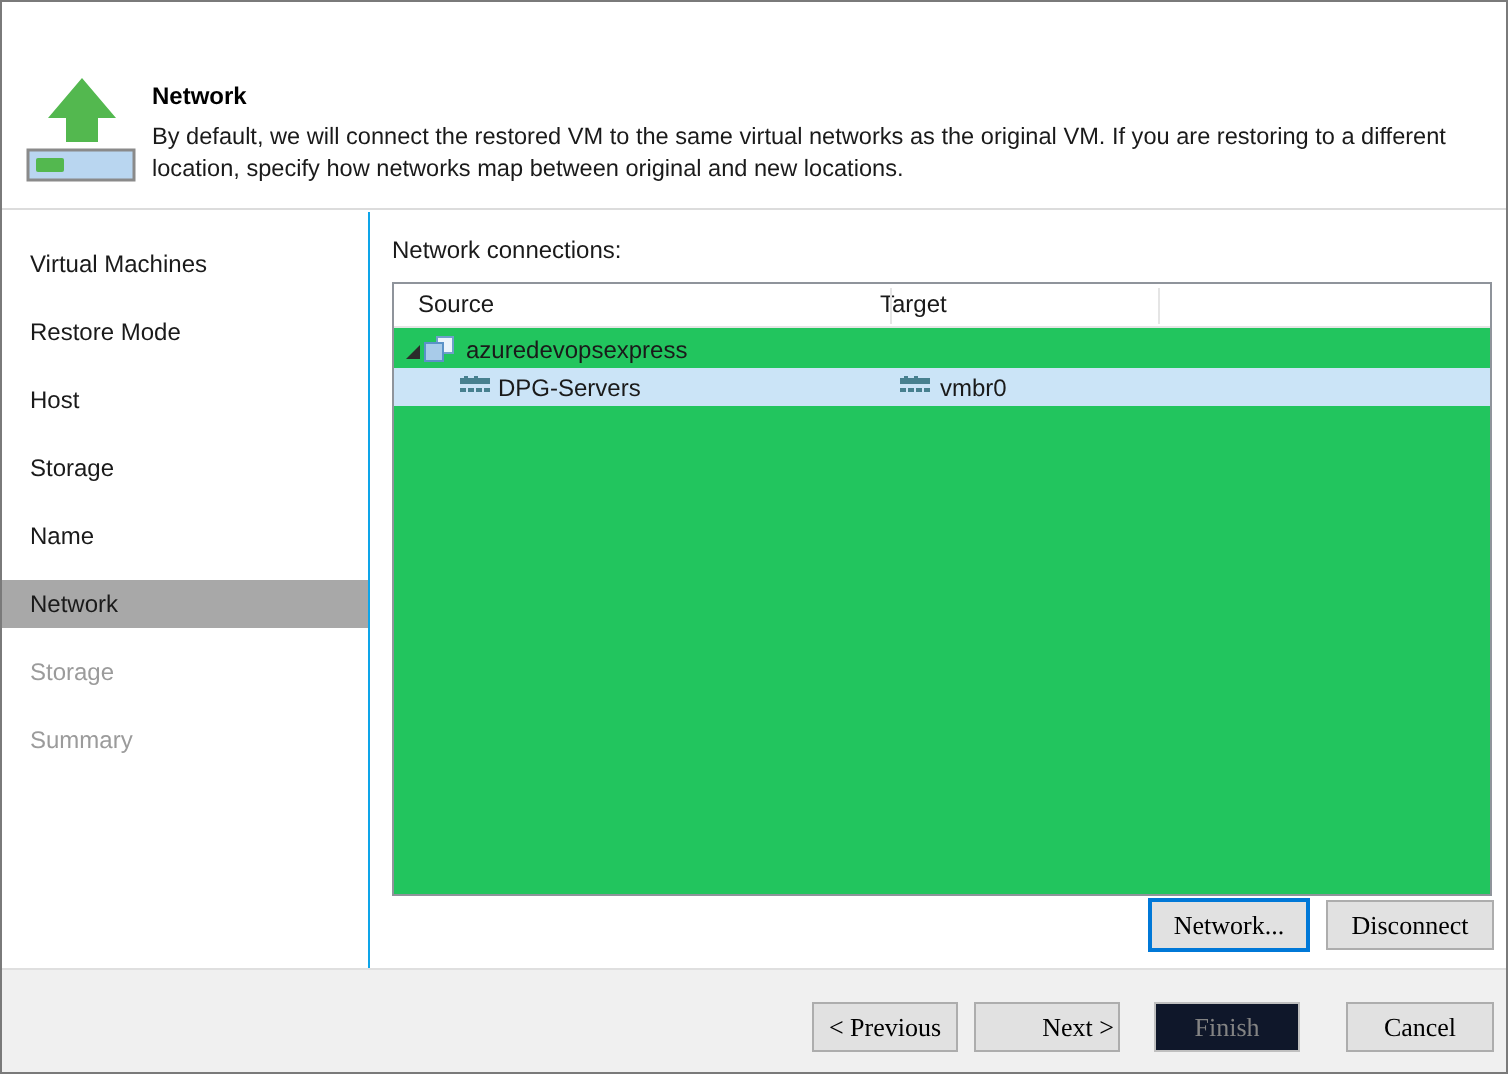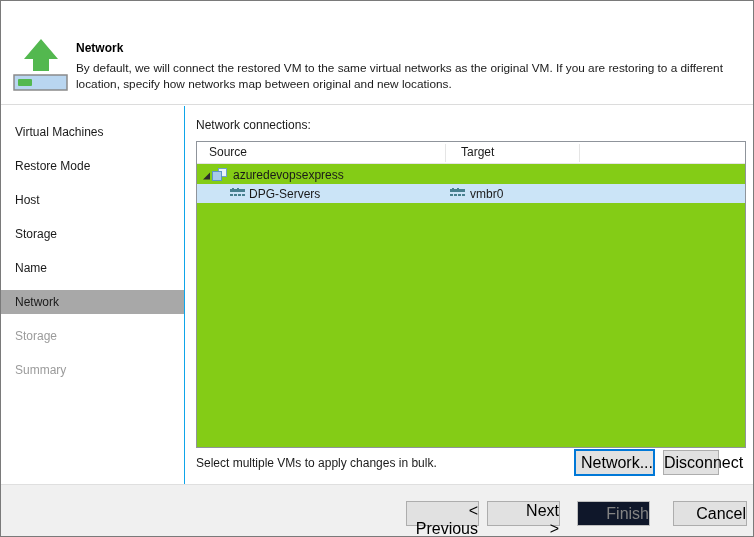--- a/index.html
+++ b/index.html
@@ -27,49 +27,49 @@
 
   
   .sidebar { position: absolute; left: 0; top: 105px; width: 184px; height: 378px; border-right: 1px solid #0ea5e9; background: #ffffff; padding-top: 14px; }
   .nav-item { height: 24px; line-height: 24px; margin-bottom: 10px; padding-left: 14px; color: #1a1a1a; cursor: default; }
   .nav-item.selected { background: #a8a8a8; }
   .nav-item.disabled { color: #9b9b9b; }
 
   
   .list-label { position: absolute; left: 195px; top: 117px; color: #1a1a1a; }
 
-  .conn-table { position: absolute; left: 195px; top: 140px; width: 550px; height: 307px; border: 1px solid #8f949b; background: #84cc16; }
+  .conn-table { position: absolute; left: 195px; top: 140px; width: 550px; height: 307px; border: 1px solid #8f949b; background: #22c55e; }
   .tbl-header { position: absolute; left: 0; top: 0; right: 0; height: 22px; background: #ffffff; border-bottom: 1px solid #e5e5e5; }
   .col-label { position: absolute; top: 3px; color: #1a1a1a; }
   .col-label.source { left: 12px; }
-  .col-label.target { left: 264px; }
+  .col-label.target { left: 243px; }
   .col-sep { position: absolute; top: 2px; width: 1px; height: 18px; background: #e5e5e5; }
   .col-sep.s1 { left: 248px; }
   .col-sep.s2 { left: 382px; }
 
   .tree-group-row { position: absolute; left: 0; right: 0; top: 23px; height: 19px; }
   .expander { position: absolute; left: 5px; top: 5px; }
   .host-ic { position: absolute; left: 14px; top: 2px; }
   .group-label { position: absolute; left: 36px; top: 3px; color: #1a1a1a; }
 
   .tree-row { position: absolute; left: 0; right: 0; top: 42px; height: 19px; }
   .tree-row.selected { background: #cbe4f7; }
   .net-ic-src { position: absolute; left: 33px; top: 4px; }
   .src-label { position: absolute; left: 52px; top: 3px; color: #1a1a1a; }
   .net-ic-tgt { position: absolute; left: 253px; top: 4px; }
   .tgt-label { position: absolute; left: 273px; top: 3px; color: #1a1a1a; }
 
   .bulk-note { position: absolute; left: 195px; top: 455px; color: #1a1a1a; }
 
   .btn {
-    font-family: Liberation Sans, sans-serif; font-size: 16px; color: #000;
-    background: #e1e1e1; border: 1px solid #adadad; cursor: pointer; text-align: right;
+    font-family: Liberation Serif, serif; font-size: 13px; color: #000;
+    background: #e1e1e1; border: 1px solid #adadad; cursor: pointer;
   }
   .btn-network  { position: absolute; left: 573px; top: 448px; width: 81px; height: 27px; border: 2px solid #0078d7; }
-  .btn-disconnect { position: absolute; left: 662px; top: 449px; width: 56px; height: 25px; }
+  .btn-disconnect { position: absolute; left: 662px; top: 449px; width: 84px; height: 25px; }
 
   
   .footer { position: absolute; left: 0; top: 483px; width: 100%; height: 53px; background: #f0f0f0; border-top: 1px solid #dfdfdf; }
   .btn-previous { position: absolute; left: 405px; top: 16px; width: 73px; height: 25px; }
   .btn-next     { position: absolute; left: 486px; top: 16px; width: 73px; height: 25px; padding-left: 31px; }
   .btn-finish   { position: absolute; left: 576px; top: 16px; width: 73px; height: 25px;
                   background: #0f172a; border-color: #bfbfbf; color: #838383; cursor: default; }
   .btn-cancel   { position: absolute; left: 672px; top: 16px; width: 74px; height: 25px; }
 </style>
 </head>
@@ -151,21 +151,20 @@
             <rect x="4" y="6" width="3" height="2"></rect>
             <rect x="8" y="6" width="3" height="2"></rect>
             <rect x="12" y="6" width="3" height="2"></rect>
           </g>
         </svg>
       </span>
       <span class="tgt-label">vmbr0</span>
     </div>
   </div>
 
-  <div class="bulk-note">Select multiple VMs to apply changes in bulk.</div>
 
   <button class="btn btn-network">Network...</button>
   <button class="btn btn-disconnect">Disconnect</button>
 
   <div class="footer">
     <button class="btn btn-previous">&lt; Previous</button>
     <button class="btn btn-next">Next &gt;</button>
     <button class="btn btn-finish" disabled="">Finish</button>
     <button class="btn btn-cancel">Cancel</button>
   </div>

